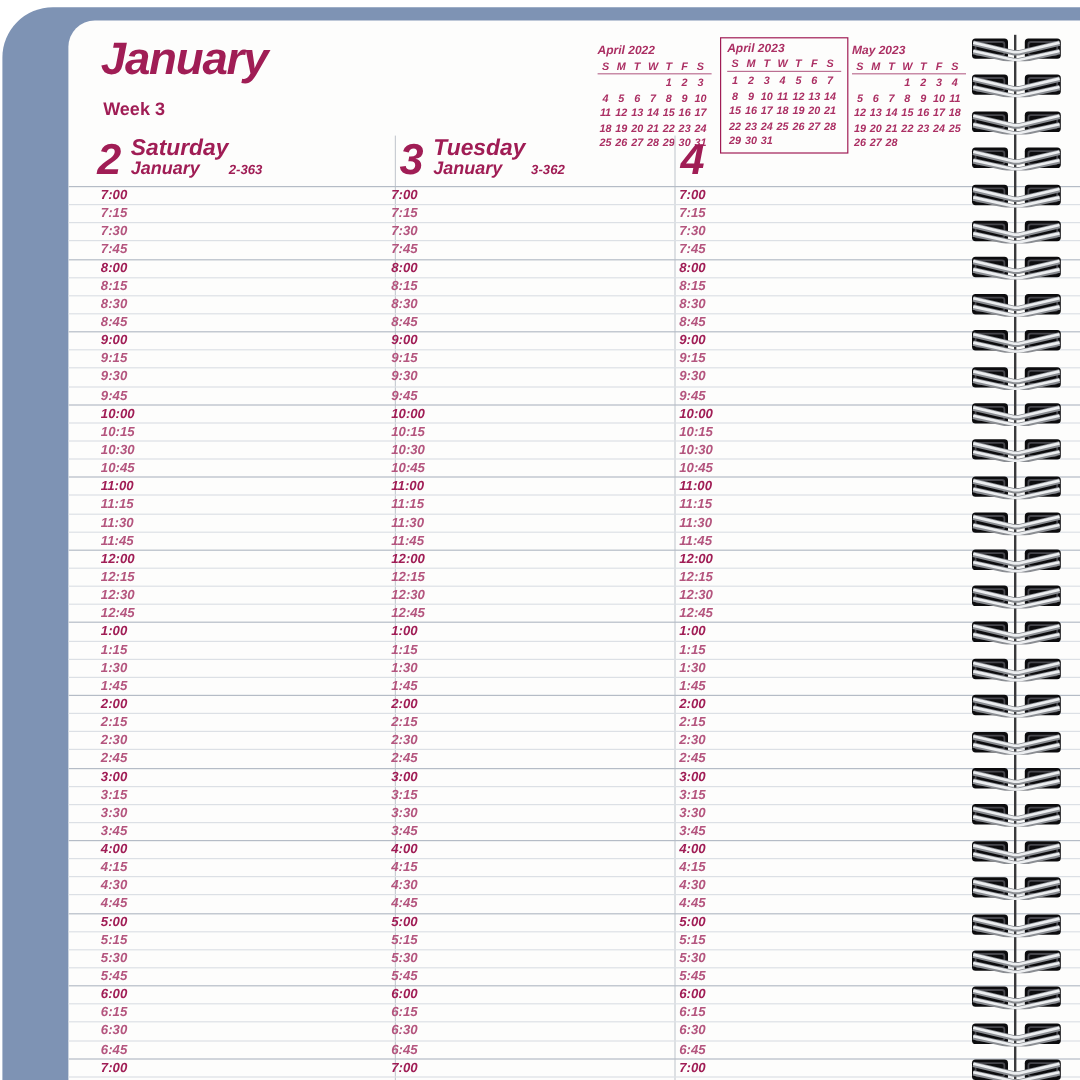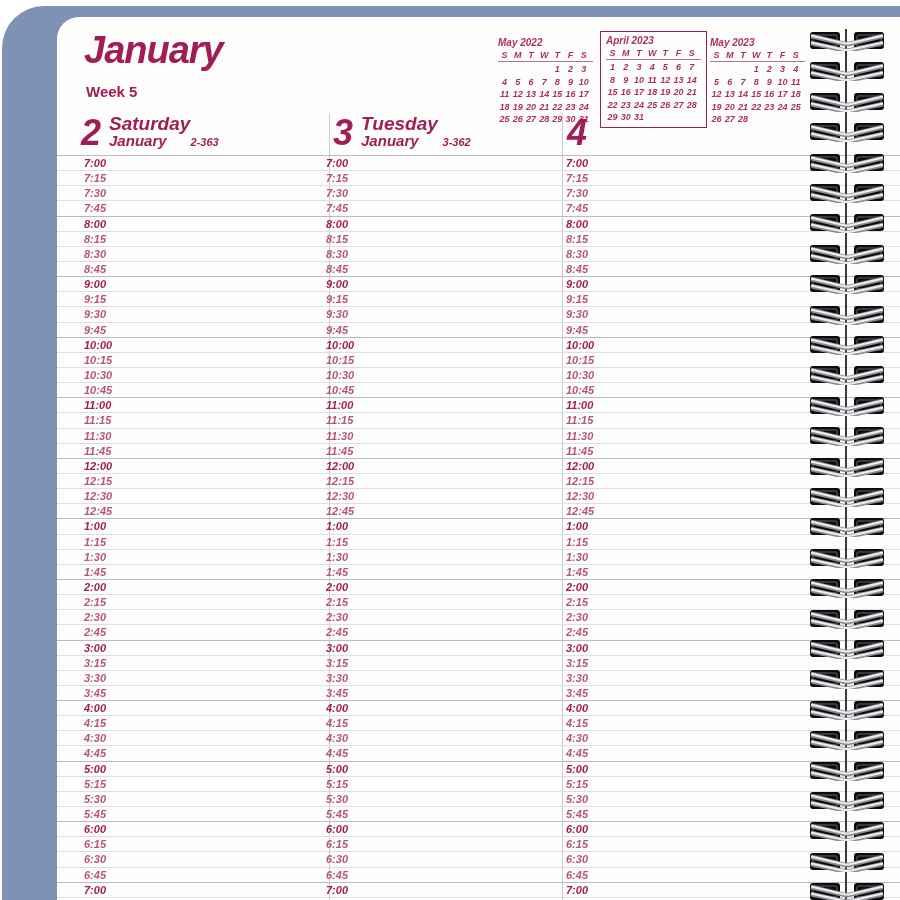--- a/index.html
+++ b/index.html
@@ -49,25 +49,25 @@
   .coil{position:absolute;left:0;width:76px;height:20px;}
 </style>
 </head>
 <body>
 
 <div class="cover"></div>
 
 <div class="page">
 
   <div class="month-title">January</div>
-  <div class="week-label">Week 5</div>
+  <div class="week-label">Week 3</div>
 
   <div id="minical-area">
       <div class="minical" style="left: 441px; top: 20px;">
-        <div class="minical-title">May 2022</div>
+        <div class="minical-title">April 2022</div>
         <div class="minical-row minical-dow">
           <span>S</span>
           <span>M</span>
           <span>T</span>
           <span>W</span>
           <span>T</span>
           <span>F</span>
           <span>S</span>
         </div>
         <div class="minical-row ">

